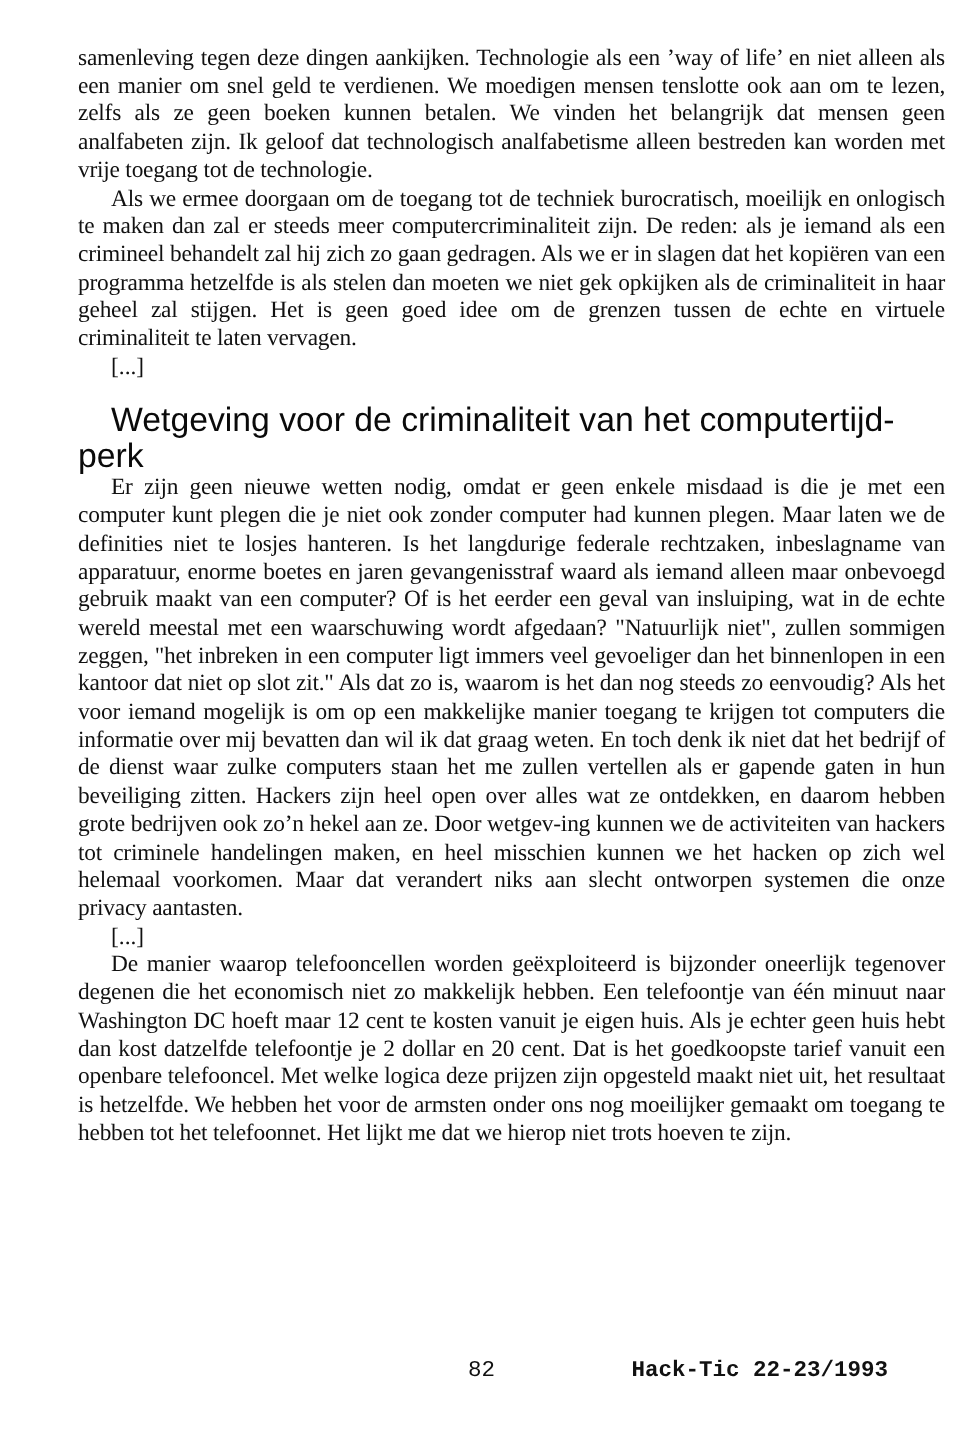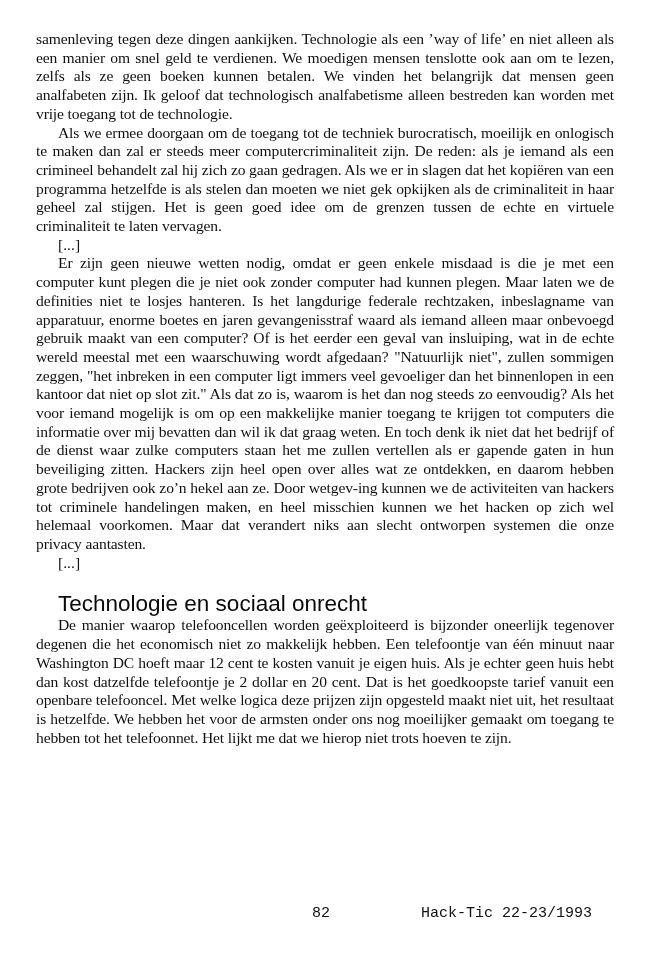--- a/index.html
+++ b/index.html
@@ -1,17 +1,17 @@
 <!DOCTYPE html>
 <html><head>
   <meta charset="utf-8">
   <style>
     html, body { margin: 0; padding: 0; background: #ffffff; }
     body { width: 652px; height: 953px; position: relative; overflow: hidden; }
-    .page { position: absolute; left: 36px; top: 30px; width: 578px; color: #111; }
+    .page { position: absolute; left: 52px; top: 30px; width: 578px; color: #111; }
     .body-text {
       font-family: "Liberation Serif", serif;
       font-size: 15.6px;
       line-height: 18.7px;
       text-align: justify;
       margin: 0;
       letter-spacing: -0.15px;
     }
     .body-text.indent { text-indent: 22px; }
     .ellipsis {
@@ -32,33 +32,33 @@
     .heading.h2 { padding-left: 22px; margin-top: 20px; }
     .footer {
       position: absolute;
       top: 905px;
       left: 0; width: 652px;
       font-family: "Liberation Mono", monospace;
       font-size: 15px;
       color: #111;
     }
     .footer .page-number { position: absolute; left: 312px; }
-    .footer .journal { position: absolute; left: 421px; }
+    .footer .journal { position: absolute; left: 421px; font-weight: bold; }
   </style>
 </head>
 <body>
 
 <div class="page">
   <p class="body-text">samenleving tegen deze dingen aankijken. Technologie als een ’way of life’ en niet alleen als een manier om snel geld te verdienen. We moedigen mensen tenslotte ook aan om te lezen, zelfs als ze geen boeken kunnen betalen. We vinden het belangrijk dat mensen geen analfabeten zijn. Ik geloof dat technologisch analfabetisme alleen bestreden kan worden met vrije toegang tot de technologie.</p>
   <p class="body-text indent">Als we ermee doorgaan om de toegang tot de techniek burocratisch, moeilijk en onlogisch te maken dan zal er steeds meer computercriminaliteit zijn. De reden: als je iemand als een crimineel behandelt zal hij zich zo gaan gedragen. Als we er in slagen dat het kopiëren van een programma hetzelfde is als stelen dan moeten we niet gek opkijken als de criminaliteit in haar geheel zal stijgen. Het is geen goed idee om de grenzen tussen de echte en virtuele criminaliteit te laten vervagen.</p>
   <p class="ellipsis">[...]</p>
 
+  <h2 class="heading h1">Wetgeving voor de criminaliteit van het computertijd-perk</h2>
   <p class="body-text indent">Er zijn geen nieuwe wetten nodig, omdat er geen enkele misdaad is die je met een computer kunt plegen die je niet ook zonder computer had kunnen plegen. Maar laten we de definities niet te losjes hanteren. Is het langdurige federale rechtzaken, inbeslagname van apparatuur, enorme boetes en jaren gevangenisstraf waard als iemand alleen maar onbevoegd gebruik maakt van een computer? Of is het eerder een geval van insluiping, wat in de echte wereld meestal met een waarschuwing wordt afgedaan? "Natuurlijk niet", zullen sommigen zeggen, "het inbreken in een computer ligt immers veel gevoeliger dan het binnenlopen in een kantoor dat niet op slot zit." Als dat zo is, waarom is het dan nog steeds zo eenvoudig? Als het voor iemand mogelijk is om op een makkelijke manier toegang te krijgen tot computers die informatie over mij bevatten dan wil ik dat graag weten. En toch denk ik niet dat het bedrijf of de dienst waar zulke computers staan het me zullen vertellen als er gapende gaten in hun beveiliging zitten. Hackers zijn heel open over alles wat ze ontdekken, en daarom hebben grote bedrijven ook zo’n hekel aan ze. Door wetgev-ing kunnen we de activiteiten van hackers tot criminele handelingen maken, en heel misschien kunnen we het hacken op zich wel helemaal voorkomen. Maar dat verandert niks aan slecht ontworpen systemen die onze privacy aantasten.</p>
   <p class="ellipsis">[...]</p>
 
-  <h2 class="heading h2">Technologie en sociaal onrecht</h2>
   <p class="body-text indent">De manier waarop telefooncellen worden geëxploiteerd is bijzonder oneerlijk tegenover degenen die het economisch niet zo makkelijk hebben. Een telefoontje van één minuut naar Washington DC hoeft maar 12 cent te kosten vanuit je eigen huis. Als je echter geen huis hebt dan kost datzelfde telefoontje je 2 dollar en 20 cent. Dat is het goedkoopste tarief vanuit een openbare telefooncel. Met welke logica deze prijzen zijn opgesteld maakt niet uit, het resultaat is hetzelfde. We hebben het voor de armsten onder ons nog moeilijker gemaakt om toegang te hebben tot het telefoonnet. Het lijkt me dat we hierop niet trots hoeven te zijn.</p>
 </div>
 
 <div class="footer">
   <span class="page-number">82</span>
   <span class="journal">Hack-Tic 22-23/1993</span>
 </div>
 
 </body></html>

